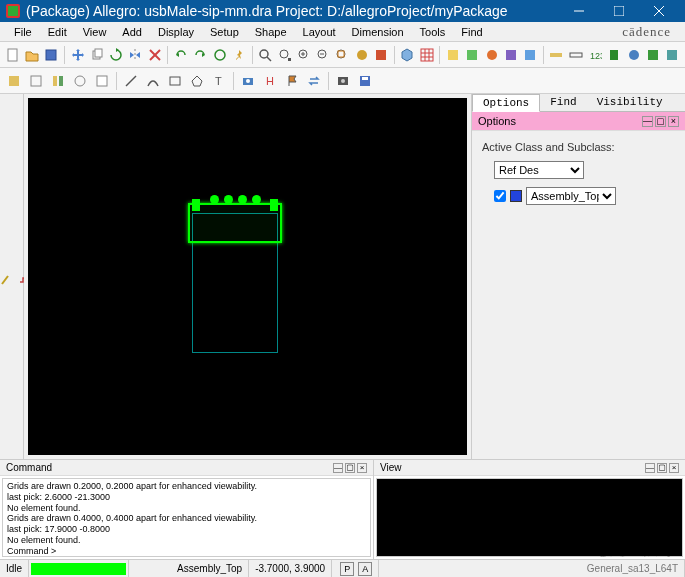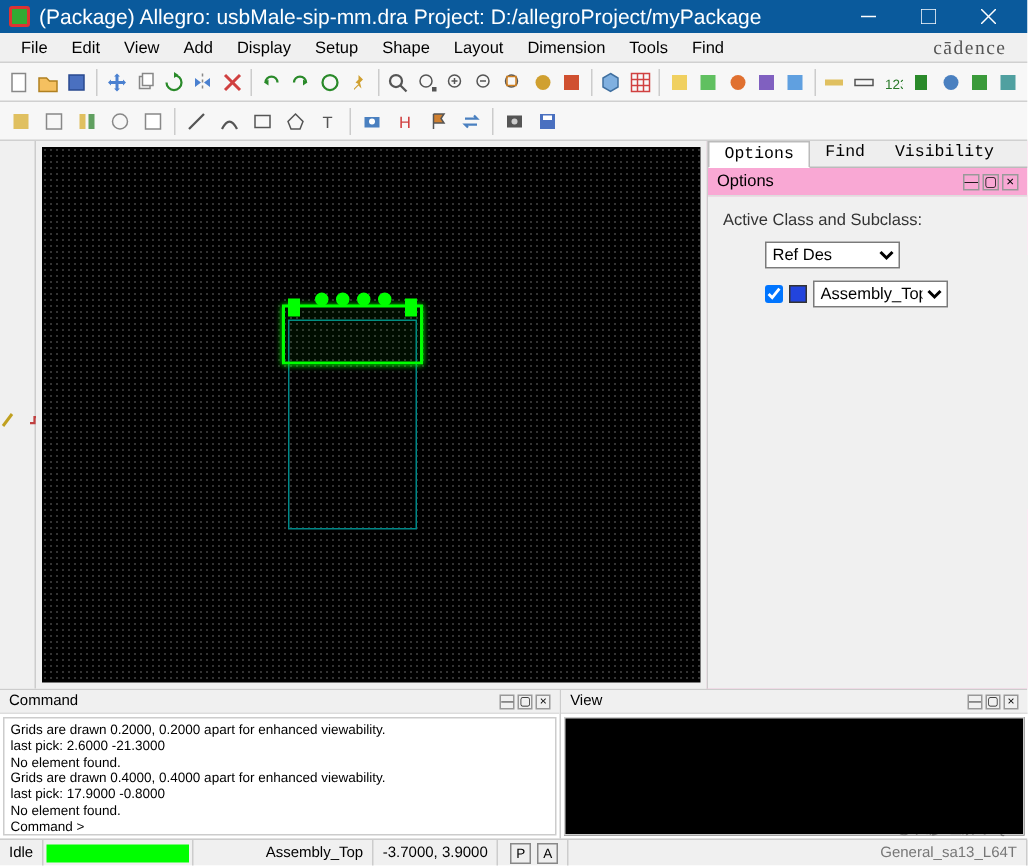--- a/index.html
+++ b/index.html
@@ -464,21 +464,21 @@
     <div class="panelhead">
       <span>Options</span>
       <span class="sp"></span>
       <span class="mini">—</span>
       <span class="mini">▢</span>
       <span class="mini">×</span>
     </div>
     <div class="panelbody">
       <div class="group">
         <label>Active Class and Subclass:</label>
-        <div style="margin-left:28px;">
+        <div style="margin-left:12px;">
           <select>
             <option>Ref Des</option>
           </select>
           <div class="sublayer">
             <input type="checkbox" class="chk" checked="" style="">
             <div class="swatch"></div>
             <select>
               <option>Assembly_Top</option>
             </select>
           </div>

